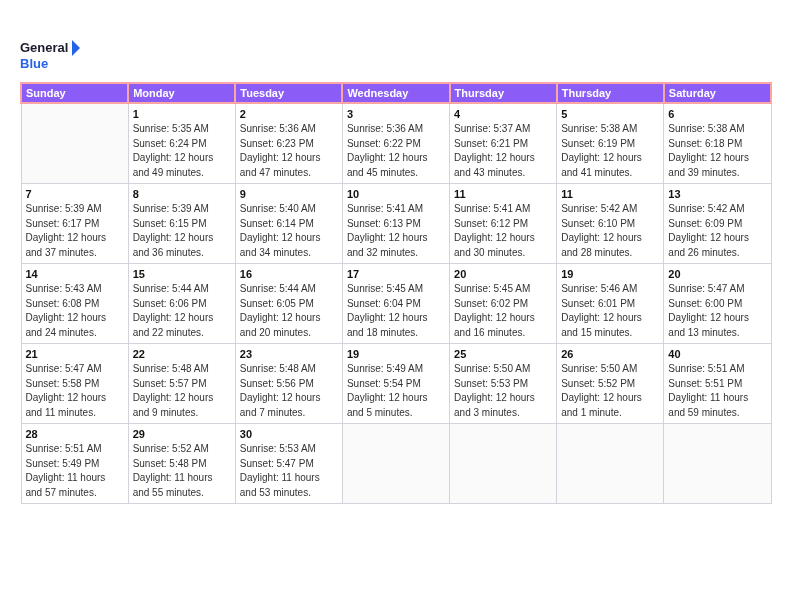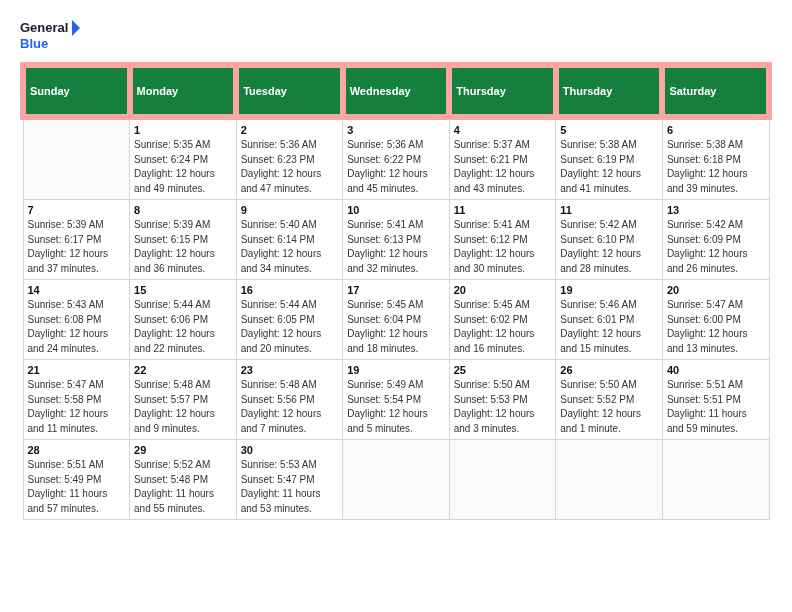--- a/index.html
+++ b/index.html
@@ -19,20 +19,21 @@
     .header-row {
       display: flex;
       align-items: flex-start;
       justify-content: space-between;
       margin-bottom: 8px;
     }
     .logo {
       display: flex;
       align-items: center;
       gap: 4px;
+      margin-top: 20px;
     }
     .title-block {
       text-align: right;
     }
     .month-title {
       font-size: 28px;
       font-weight: 300;
       color: #1a1a2e;
       letter-spacing: 0.5px;
     }
@@ -40,27 +41,27 @@
       font-size: 13px;
       color: #444;
       margin-top: 2px;
     }
     table {
       width: 100%;
       border-collapse: collapse;
       table-layout: fixed;
     }
     thead tr th {
-      background-color: #15803d;
+      background-color: #8b5cf6;
       color: #fff;
       font-size: 11px;
       font-weight: bold;
-      padding: 17px 4px;
+      padding: 3px 4px;
       text-align: left;
-      border: 6px solid #fca5a5;
+      border: 2px solid #fca5a5;
     }
     tbody tr td {
       border: 1px solid #d1d5db;
       vertical-align: top;
       padding: 4px 4px 3px 4px;
       font-size: 9.2px;
       color: #222;
       height: 78px;
       width: 113px;
     }

